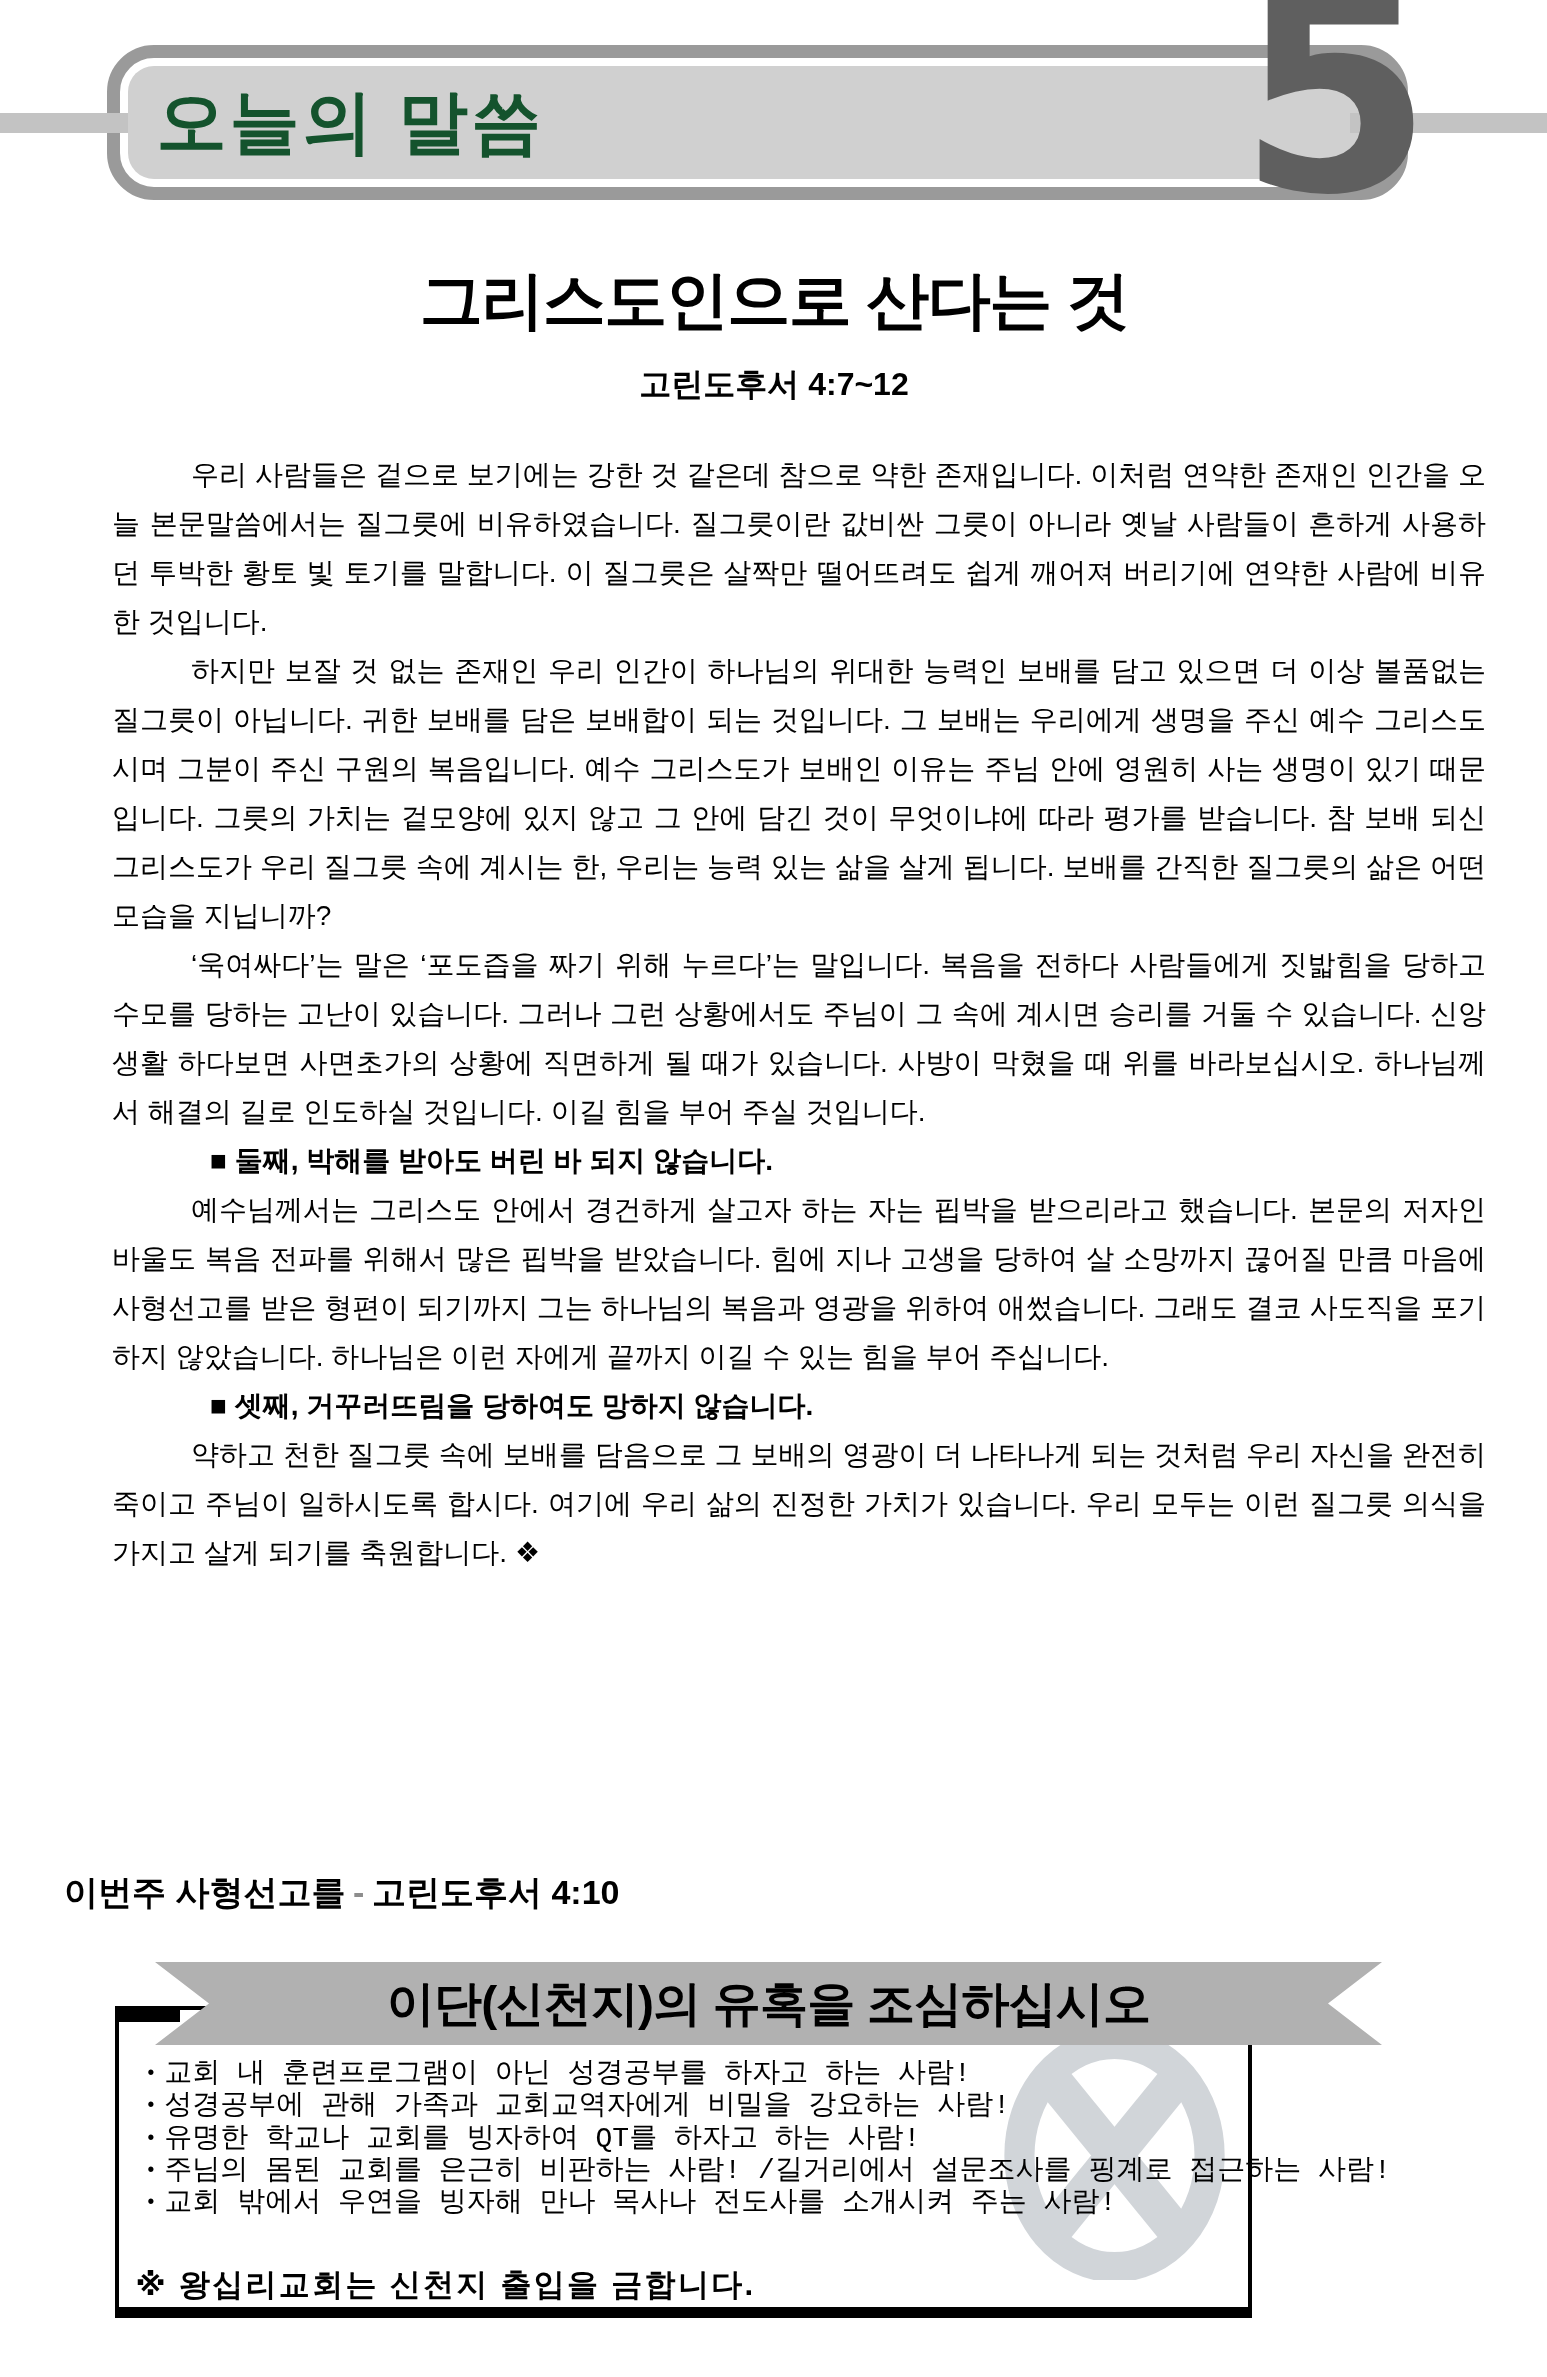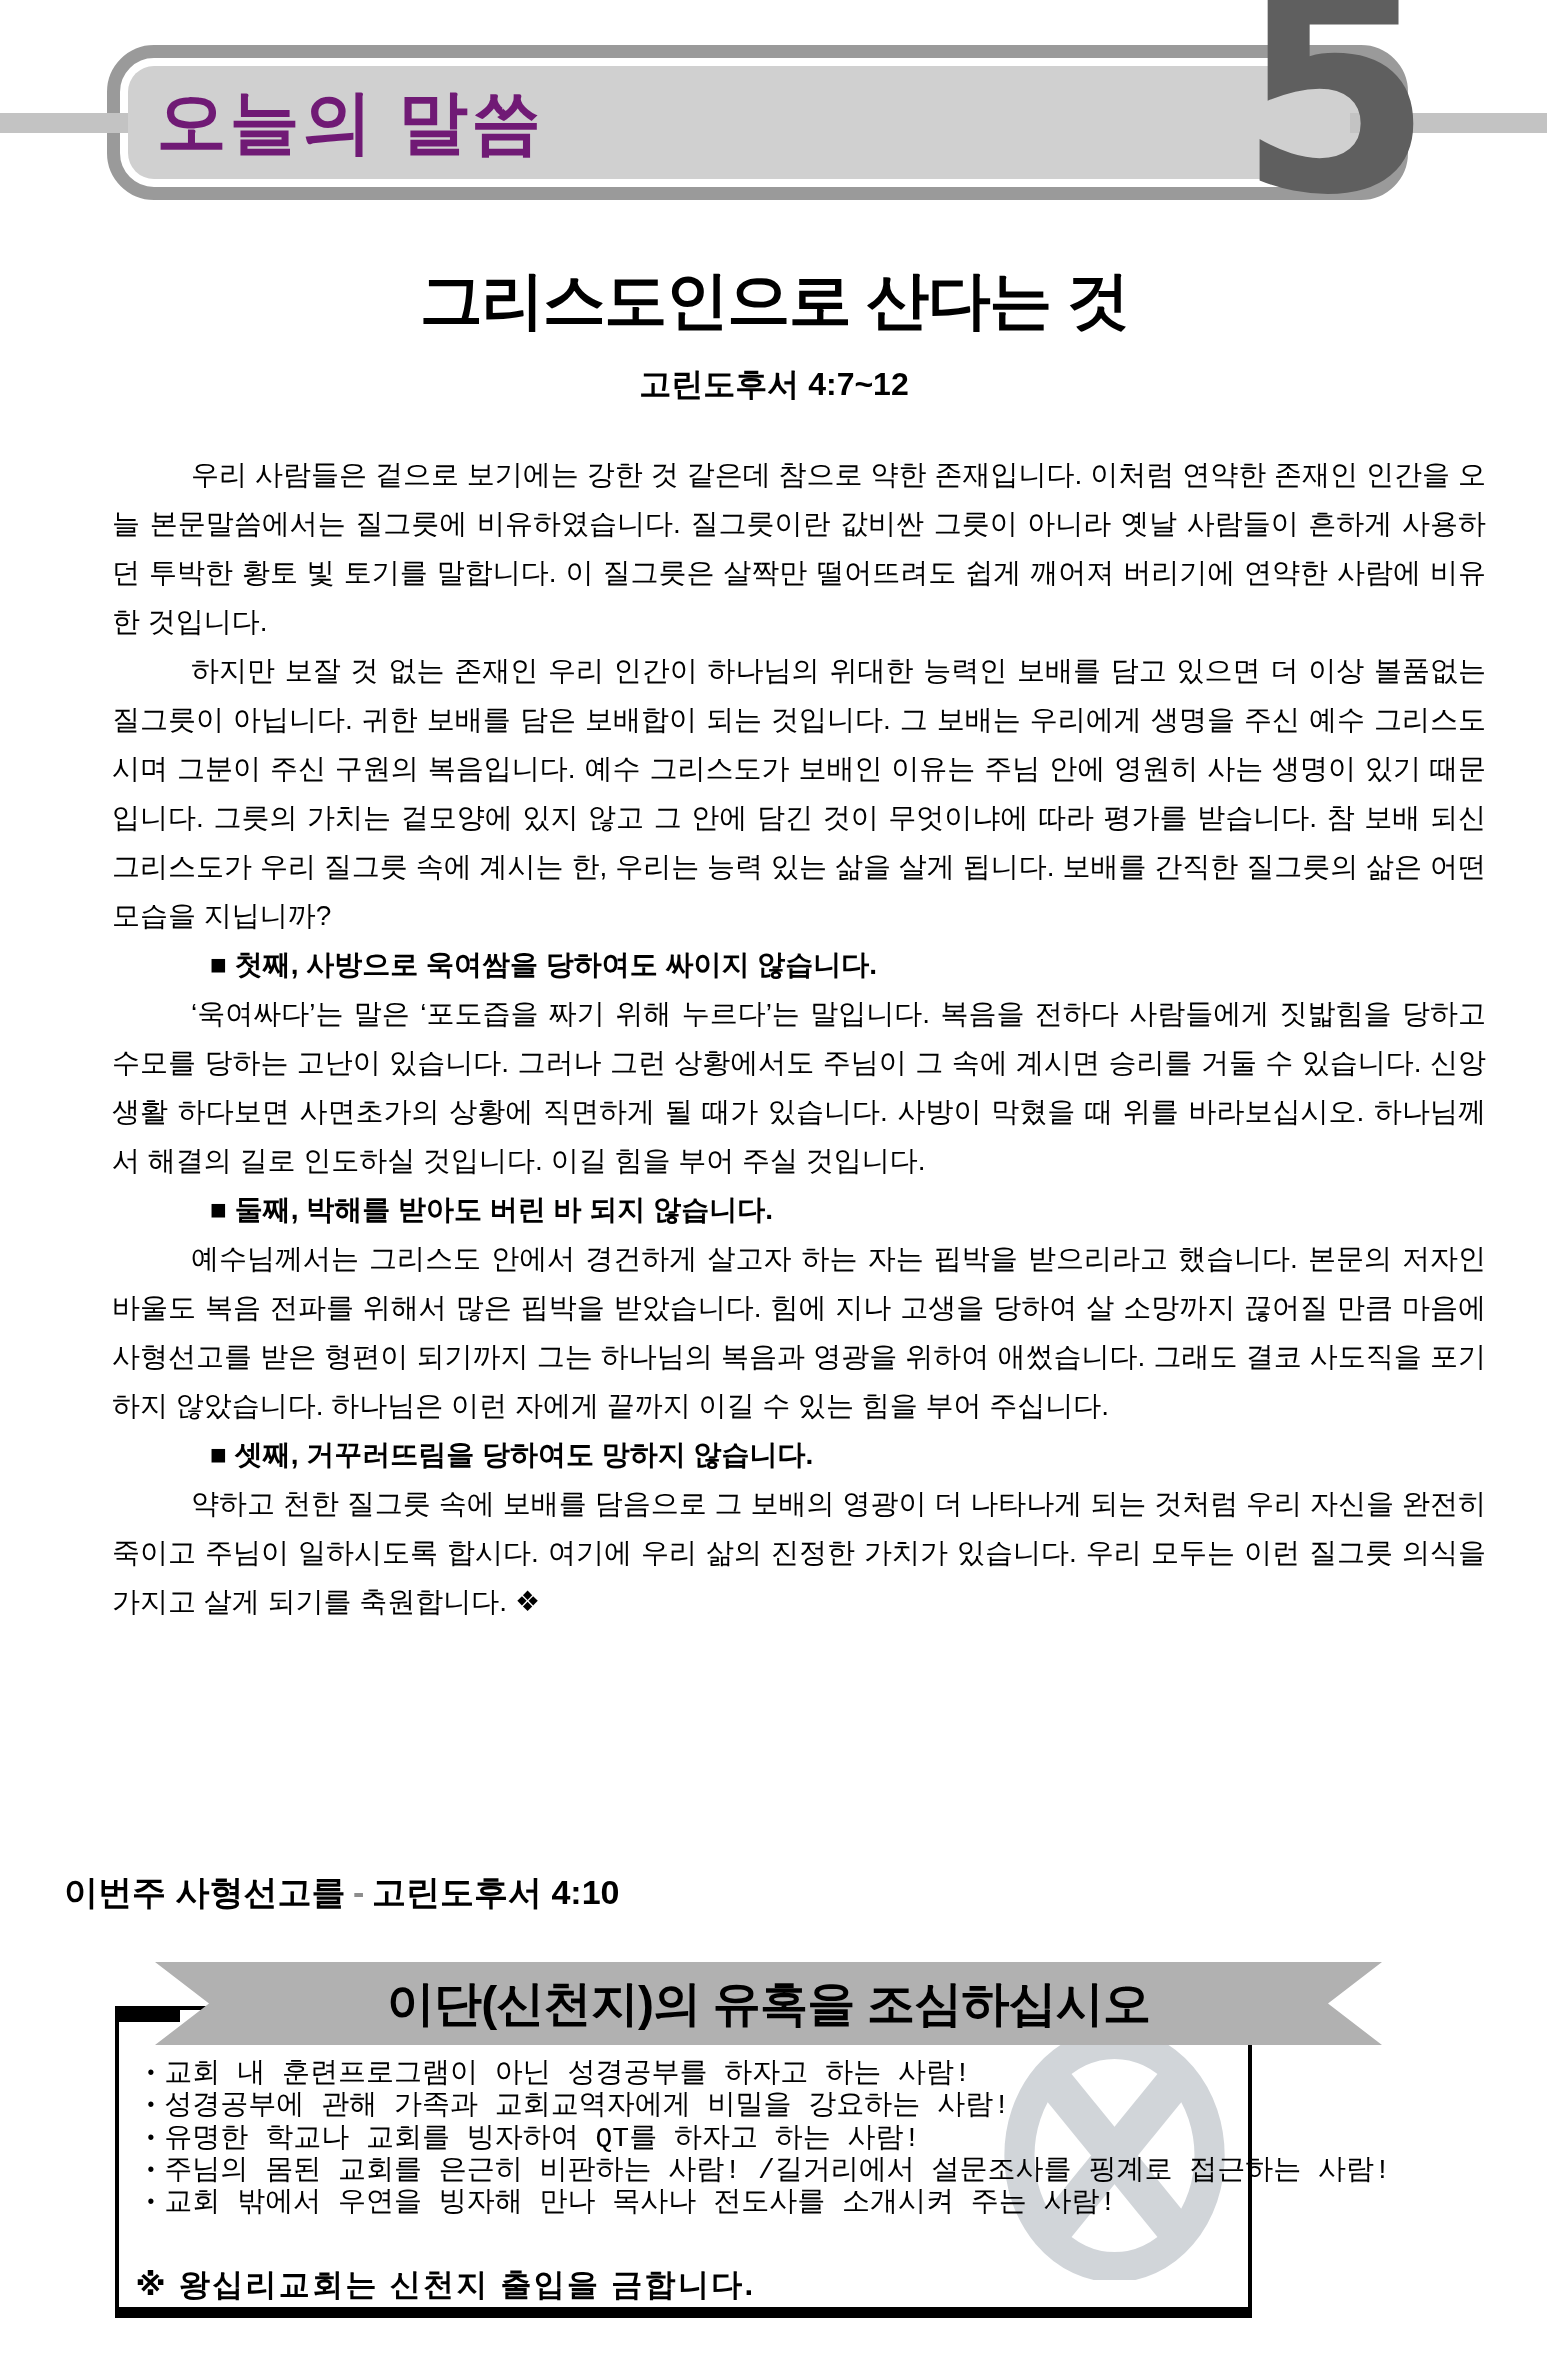--- a/index.html
+++ b/index.html
@@ -8,21 +8,21 @@
 
   
   .band{position:absolute;top:113px;height:19.6px;background:#c3c3c3;z-index:2;}
   .band-left{left:0;width:128px;}
   .band-right{left:1350px;right:0;}
   .masthead{position:absolute;top:45px;left:107px;width:1301px;height:155px;
             border:13.6px solid #9a9a9a;border-radius:47px;background:#fff;
             box-sizing:border-box;padding:7.6px;z-index:1;}
   .masthead-inner{height:100%;background:#d0d0d0;border-radius:26px;
                   display:flex;align-items:center;padding-left:29px;box-sizing:border-box;}
-  .masthead-title{font-size:70px;font-weight:bold;letter-spacing:3px;color:#701a75;}
+  .masthead-title{font-size:70px;font-weight:bold;letter-spacing:3px;color:#14532d;}
   .page-number{position:absolute;top:-47px;left:1238px;z-index:3;
                font-family:"DejaVu Sans",sans-serif;font-size:280px;line-height:1;
                font-weight:bold;color:#5f5f5f;}
 
   
   .title{position:absolute;top:258px;left:0;width:100%;margin:0;text-align:center;
          font-size:63px;font-weight:bold;letter-spacing:-1.5px;}
   .scripture{position:absolute;top:363px;left:0;width:100%;text-align:center;
              font-size:32px;font-weight:bold;}
 
@@ -71,21 +71,20 @@
   </header>
   <div class="page-number">5</div>
 
   <h1 class="title">그리스도인으로 산다는 것</h1>
   <div class="scripture">고린도후서 4:7~12</div>
 
   <div class="body">
     <p class="para">우리 사람들은 겉으로 보기에는 강한 것 같은데 참으로 약한 존재입니다. 이처럼 연약한 존재인 인간을 오늘 본문말씀에서는 질그릇에 비유하였습니다. 질그릇이란 값비싼 그릇이 아니라 옛날 사람들이 흔하게 사용하던 투박한 황토 빛 토기를 말합니다. 이 질그릇은 살짝만 떨어뜨려도 쉽게 깨어져 버리기에 연약한 사람에 비유한 것입니다.</p>
     <p class="para">하지만 보잘 것 없는 존재인 우리 인간이 하나님의 위대한 능력인 보배를 담고 있으면 더 이상 볼품없는 질그릇이 아닙니다. 귀한 보배를 담은 보배합이 되는 것입니다. 그 보배는 우리에게 생명을 주신 예수 그리스도시며 그분이 주신 구원의 복음입니다. 예수 그리스도가 보배인 이유는 주님 안에 영원히 사는 생명이 있기 때문입니다. 그릇의 가치는 겉모양에 있지 않고 그 안에 담긴 것이 무엇이냐에 따라 평가를 받습니다. 참 보배 되신 그리스도가 우리 질그릇 속에 계시는 한, 우리는 능력 있는 삶을 살게 됩니다. 보배를 간직한 질그릇의 삶은 어떤 모습을 지닙니까?</p>
 
-    <p class="sec-head">■ 첫째, 사방으로 욱여쌈을 당하여도 싸이지 않습니다.</p>
     <p class="para">‘욱여싸다’는 말은 ‘포도즙을 짜기 위해 누르다’는 말입니다. 복음을 전하다 사람들에게 짓밟힘을 당하고 수모를 당하는 고난이 있습니다. 그러나 그런 상황에서도 주님이 그 속에 계시면 승리를 거둘 수 있습니다. 신앙생활 하다보면 사면초가의 상황에 직면하게 될 때가 있습니다. 사방이 막혔을 때 위를 바라보십시오. 하나님께서 해결의 길로 인도하실 것입니다. 이길 힘을 부어 주실 것입니다.</p>
 
     <p class="sec-head">■ 둘째, 박해를 받아도 버린 바 되지 않습니다.</p>
     <p class="para">예수님께서는 그리스도 안에서 경건하게 살고자 하는 자는 핍박을 받으리라고 했습니다. 본문의 저자인 바울도 복음 전파를 위해서 많은 핍박을 받았습니다. 힘에 지나 고생을 당하여 살 소망까지 끊어질 만큼 마음에 사형선고를 받은 형편이 되기까지 그는 하나님의 복음과 영광을 위하여 애썼습니다. 그래도 결코 사도직을 포기하지 않았습니다. 하나님은 이런 자에게 끝까지 이길 수 있는 힘을 부어 주십니다.</p>
 
     <p class="sec-head">■ 셋째, 거꾸러뜨림을 당하여도 망하지 않습니다.</p>
 
     <p class="para">약하고 천한 질그릇 속에 보배를 담음으로 그 보배의 영광이 더 나타나게 되는 것처럼 우리 자신을 완전히 죽이고 주님이 일하시도록 합시다. 여기에 우리 삶의 진정한 가치가 있습니다. 우리 모두는 이런 질그릇 의식을 가지고 살게 되기를 축원합니다. ❖</p>
   </div>
 

